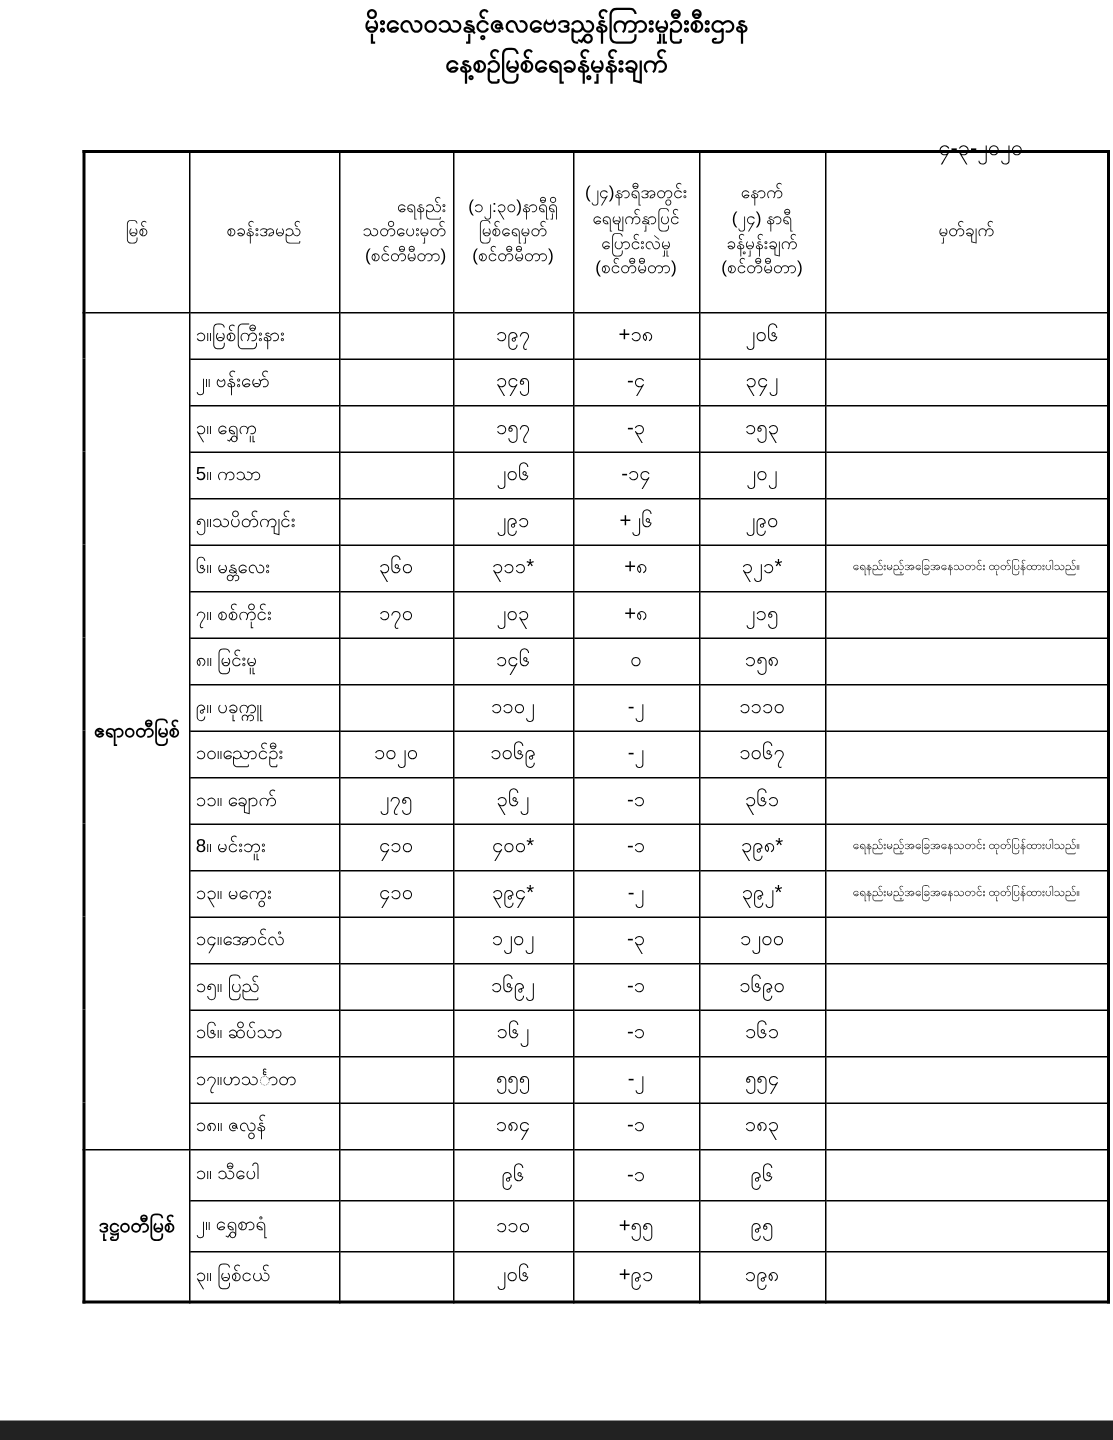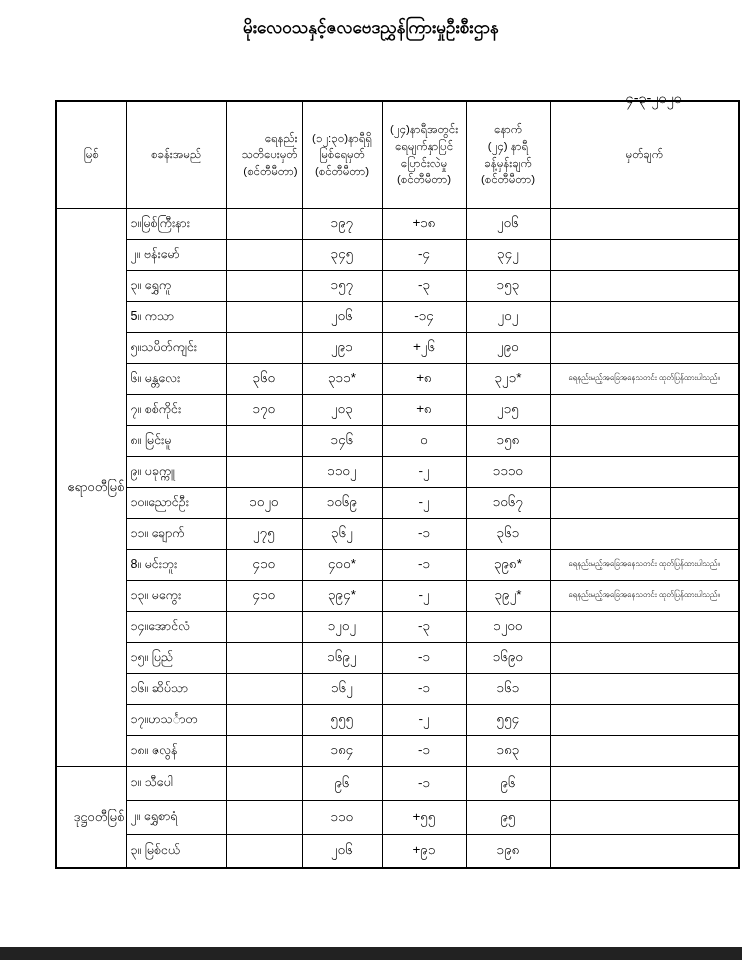--- a/index.html
+++ b/index.html
@@ -4,21 +4,21 @@
 <style>
   html,body { margin:0; padding:0; }
   body {
     width:742px; height:960px;
     background:#ffffff;
     font-family:"Liberation Sans", sans-serif;
     color:#000;
     position:relative;
     overflow:hidden;
   }
-  .title-block { text-align:center; padding-top:14px; }
+  .title-block { text-align:center; padding-top:2px; }
   .title-line { font-weight:bold; font-size:17px; line-height:1.6; }
   .date-line {
     position:absolute; top:89px; right:60px;
     font-size:14.5px;
   }
   table.forecast {
     position:absolute; left:55px; top:100px;
     width:683px; table-layout:fixed;
     border-collapse:collapse;
   }
@@ -40,23 +40,23 @@
   th.right-align { text-align:right; padding-right:4px; }
   tbody td {
     font-size:13.5px;
     text-align:center;
     padding:0 2px;
     line-height:1.1;
   }
   tbody tr.g1 { height:31px; }
   tbody tr.g2 { height:34px; }
   td.river-cell {
-    font-weight:normal;
+    font-weight:bold;
     font-size:13px;
-    text-align:right;
+    text-align:center;
     padding:0 1px;
   }
   td.station-cell {
     text-align:left;
     font-size:12.5px;
     padding-left:4px;
     white-space:nowrap;
   }
   td.remark-cell {
     font-size:7.8px;
@@ -68,20 +68,21 @@
     position:absolute; left:0; bottom:0;
     width:742px; height:13px;
     background:#222222;
   }
 </style>
 </head>
 <body>
 
 <div class="title-block">
   <div class="title-line">မိုးလေဝသနှင့်ဇလဗေဒညွှန်ကြားမှုဦးစီးဌာန</div>
+  <div class="title-line">နေ့စဉ်မြစ်ရေခန့်မှန်းချက်</div>
 </div>
 
 <div class="date-line">၄-၃-၂၀၂၀</div>
 
 <table class="forecast">
   <colgroup>
     <col style="width:70px">
     <col style="width:100px">
     <col style="width:76px">
     <col style="width:80px">

